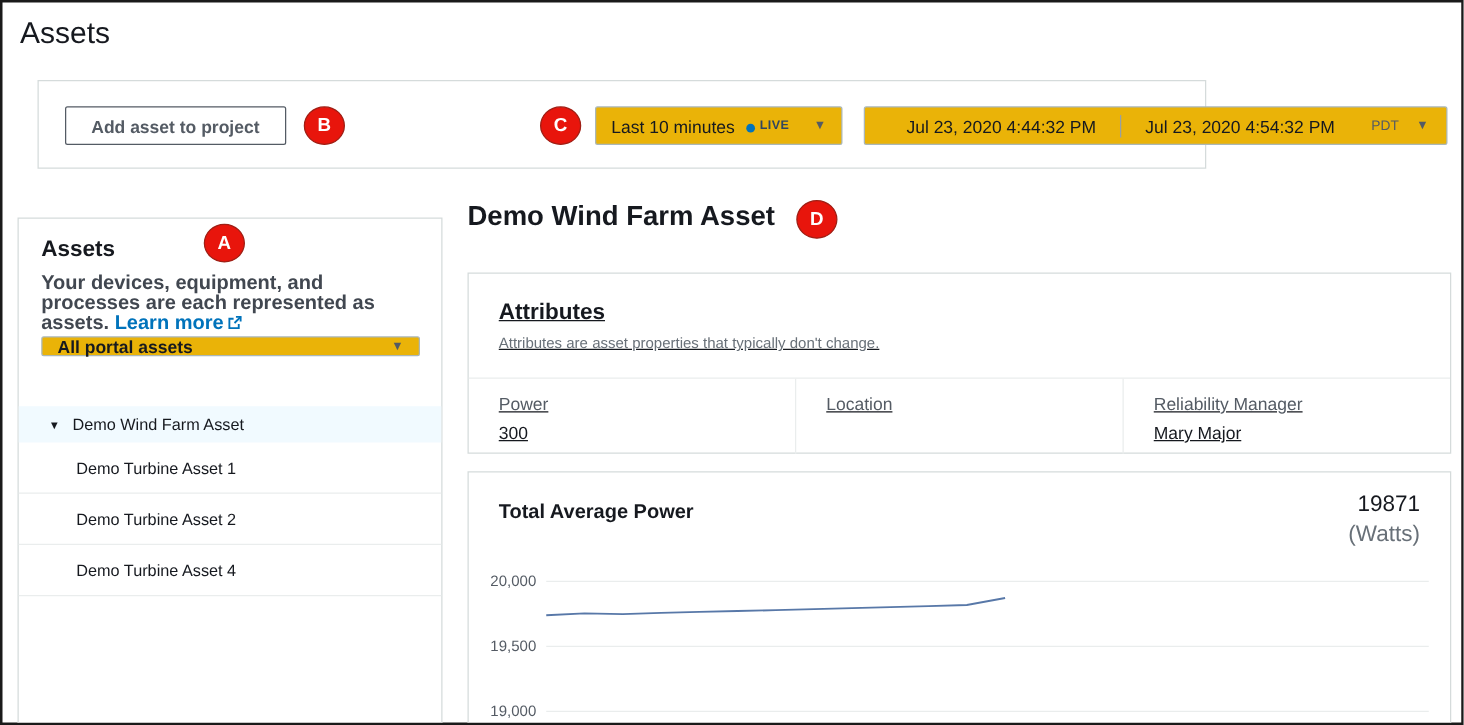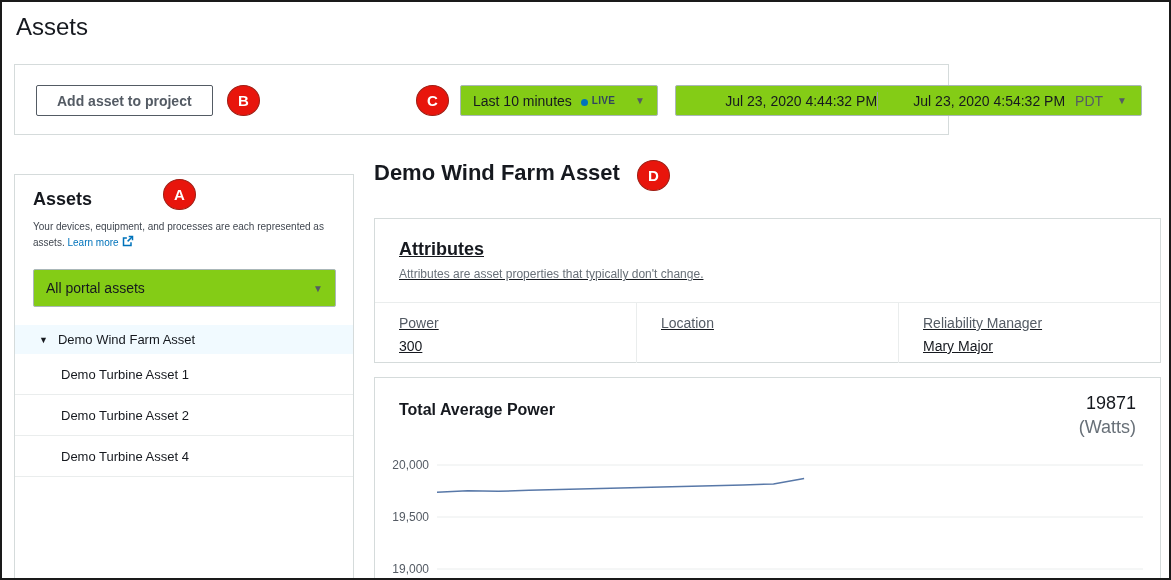--- a/index.html
+++ b/index.html
@@ -1,46 +1,46 @@
 <!DOCTYPE html>
 <html><head>
 <meta charset="utf-8">
 <style>
   html,body{margin:0;padding:0;background:#fff;}
   .page{position:relative;width:1171px;height:580px;background:#ffffff;border:2px solid #1a1a1a;
         box-sizing:border-box;overflow:hidden;font-family:"Liberation Sans",sans-serif;color:#16191f;}
   .page-title{position:absolute;left:14px;top:11px;font-size:24px;font-weight:500;color:#16191f;}
   .card{position:absolute;background:#fff;border:1px solid #d5dbdb;box-sizing:border-box;}
-  .toolbar{left:12px;top:62px;width:935px;height:71px;}
+  .toolbar{left:28px;top:62px;width:935px;height:71px;}
   .btn{position:absolute;left:21px;top:20px;height:31px;padding:0 20px;background:#fff;border:1px solid #545b64;
        border-radius:2px;color:#545b64;font-size:14px;font-weight:700;font-family:inherit;cursor:pointer;}
   .annot{position:absolute;width:31px;height:29px;border-radius:50%;background:#e8150c;border:1px solid #9f1f15;
          color:#fff;font-size:15px;font-weight:700;display:flex;align-items:center;justify-content:center;z-index:6;}
   .annot-b{left:212px;top:20px;}
   .annot-c{left:401px;top:20px;}
   .annot-a{left:148px;top:4px;}
   .annot-d{left:635px;top:158px;}
-  .select{position:absolute;display:flex;align-items:center;background:#84cc16;border:1px solid #aab7b8;
+  .select{position:absolute;display:flex;align-items:center;background:#eab308;border:1px solid #aab7b8;
           border-radius:2px;box-sizing:border-box;font-size:14px;color:#16191f;cursor:pointer;}
   .time-select{left:445px;top:20px;width:198px;height:31px;padding:0 12px;}
   .live{display:flex;align-items:flex-end;margin-left:9px;gap:4px;}
   .live-dot{width:7px;height:7px;border-radius:50%;background:#0073bb;}
   .live-label{font-size:10px;font-weight:700;color:#31465f;letter-spacing:.3px;}
   .caret{margin-left:auto;font-size:10px;color:#545b64;}
   .date-range{left:660px;top:20px;width:467px;height:31px;padding:0 14px;}
-  .date-range .d{flex:1;text-align:right;}
+  .date-range .d{flex:1;text-align:center;}
   .vsep{width:1px;height:18px;background:#96a0a5;}
-  .tz{font-size:14px;color:#545b64;margin-left:10px;}
+  .tz{font-size:11px;color:#545b64;margin-left:10px;}
   .dr-caret{margin-left:14px;}
   .sidebar{left:12px;top:172px;width:340px;height:420px;}
   .sb-title{position:absolute;left:18px;top:14px;font-size:18px;font-weight:700;}
-  .sb-desc{position:absolute;left:18px;top:44px;width:294px;font-size:10px;line-height:16px;color:#414750;}
+  .sb-desc{position:absolute;left:18px;top:44px;width:294px;font-size:16px;line-height:16px;color:#414750;font-weight:bold;}
   .sb-desc a{color:#0073bb;text-decoration:none;}
   .ext-icon{vertical-align:-1px;margin-left:3px;}
-  .filter-select{left:18px;top:94px;width:303px;height:38px;padding:0 12px;}
+  .filter-select{left:18px;top:94px;width:303px;height:16px;padding:0 12px;font-weight:bold;}
   .tree{position:absolute;left:0;top:150px;width:100%;}
   .tree-root{height:29px;background:#f1faff;display:flex;align-items:center;padding-left:24px;font-size:13px;cursor:pointer;}
   .tree-caret{font-size:9px;color:#16191f;margin-right:10px;}
   .tree-child{height:40px;display:flex;align-items:center;padding-left:46px;font-size:13px;
               border-bottom:1px solid #eaeded;cursor:pointer;color:#16191f;}
   .main-heading{position:absolute;left:372px;top:158px;font-size:22px;font-weight:700;}
   .attributes{left:372px;top:216px;width:787px;height:145px;text-decoration:underline;}
   .attr-header{height:84px;border-bottom:1px solid #eaeded;box-sizing:border-box;padding:20px 24px 0;}
   .attr-title{font-size:18px;font-weight:700;}
   .attr-sub{margin-top:7px;font-size:12px;color:#687078;}

